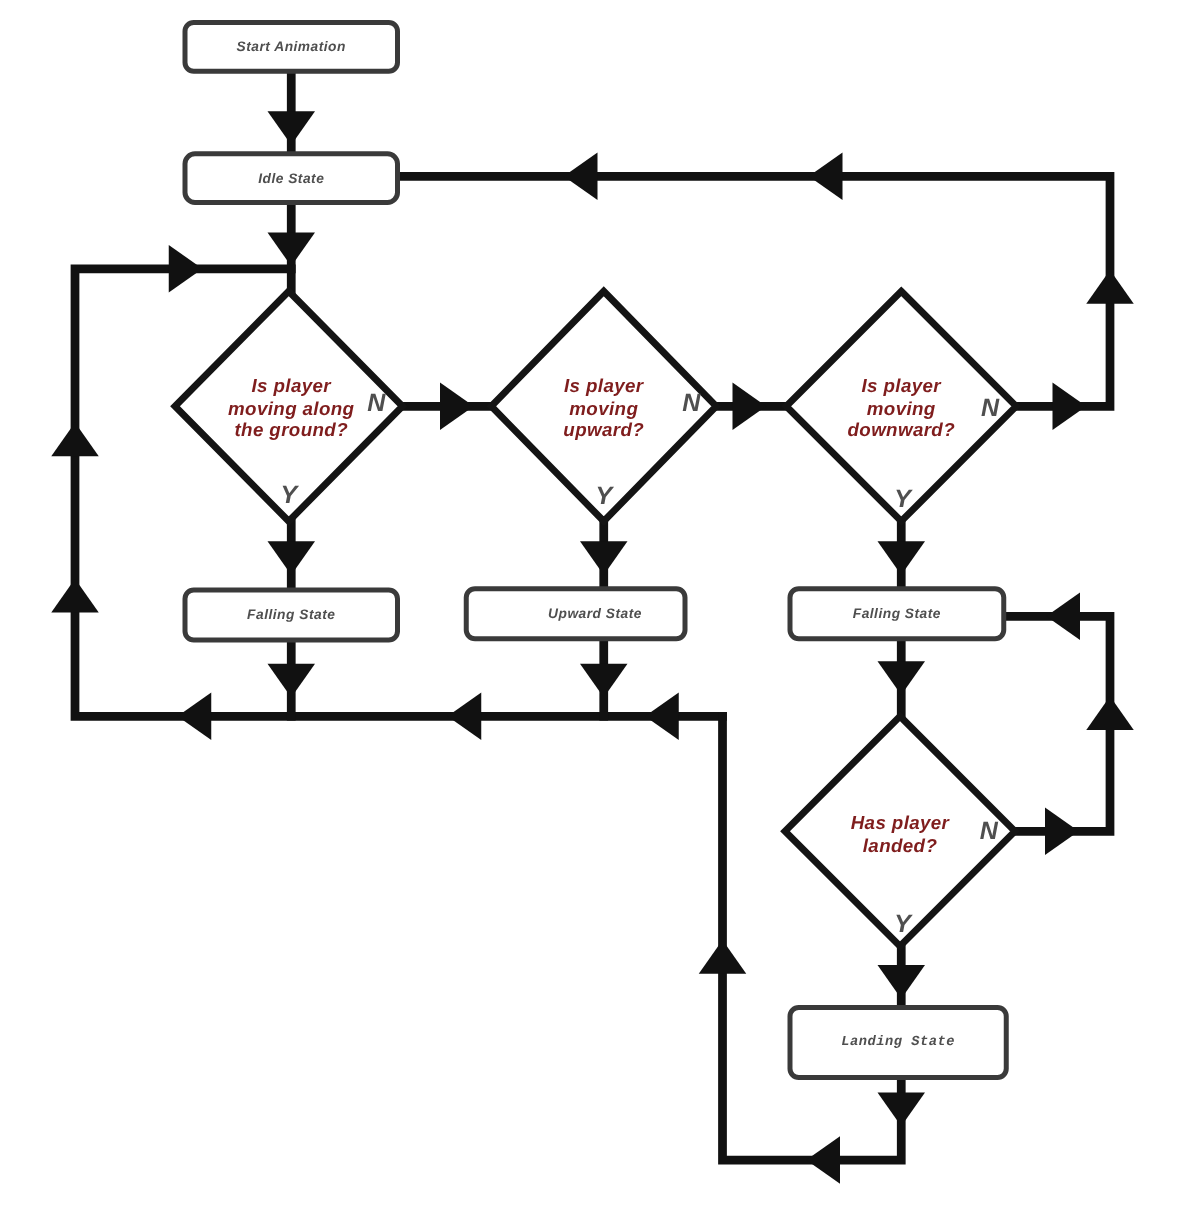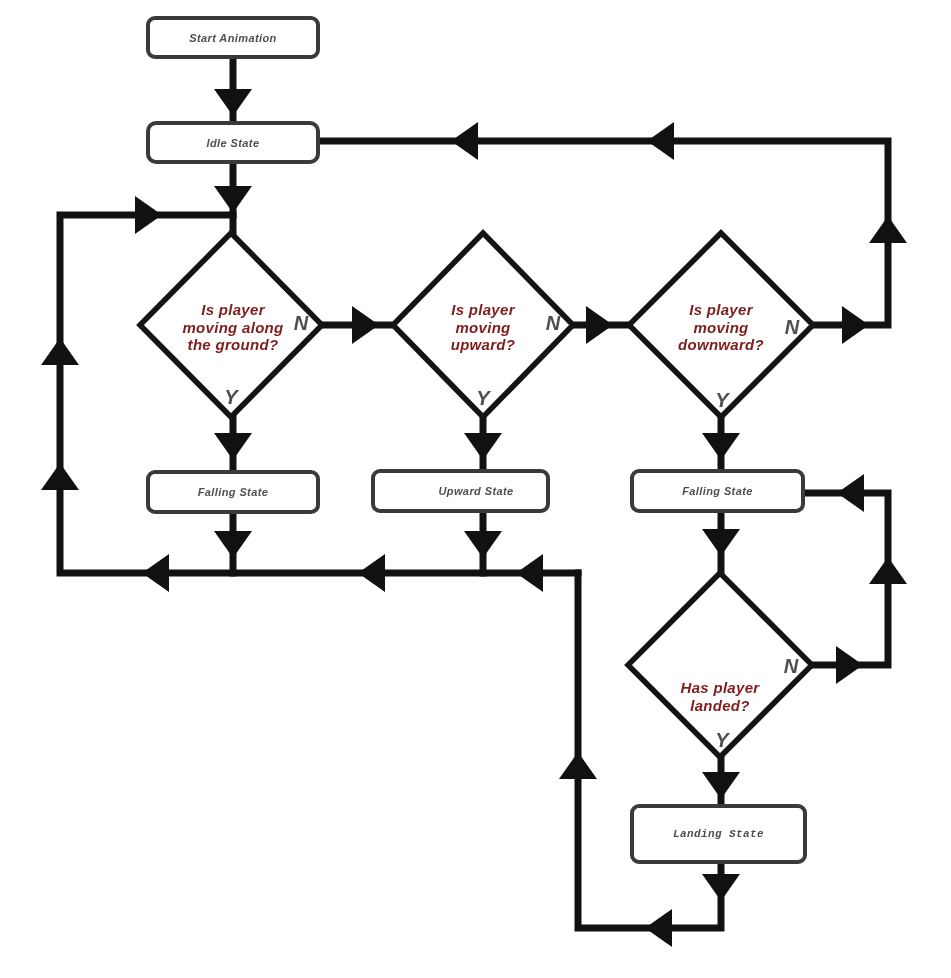--- a/index.html
+++ b/index.html
@@ -51,21 +51,21 @@
     font-style: italic;
     font-size: 15px;
     line-height: 17.5px;
     letter-spacing: 0.3px;
     color: #7f1d1d;
     z-index: 2;
   }
   #q-ground   { left: 233px; top: 327px; }
   #q-upward   { left: 483px; top: 327px; }
   #q-downward { left: 721px; top: 327px; }
-  #q-landed   { left: 720px; top: 668px; margin-top: 28px; }
+  #q-landed   { left: 720px; top: 668px; }
   .branch-label {
     position: absolute;
     transform: translate(-50%, -50%);
     font-weight: bold;
     font-style: italic;
     font-size: 20px;
     color: #4f4f4f;
     z-index: 2;
   }
   #n-ground   { left: 301px; top: 323px; }

